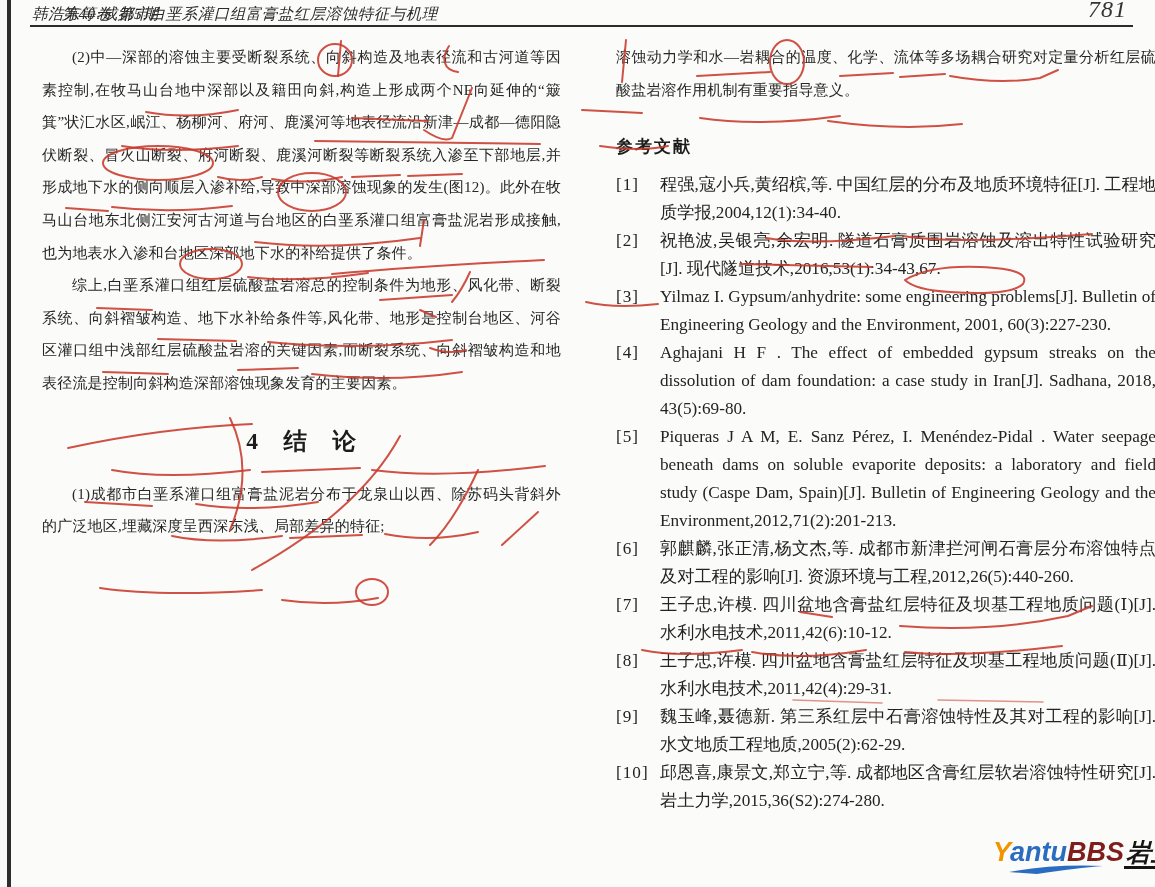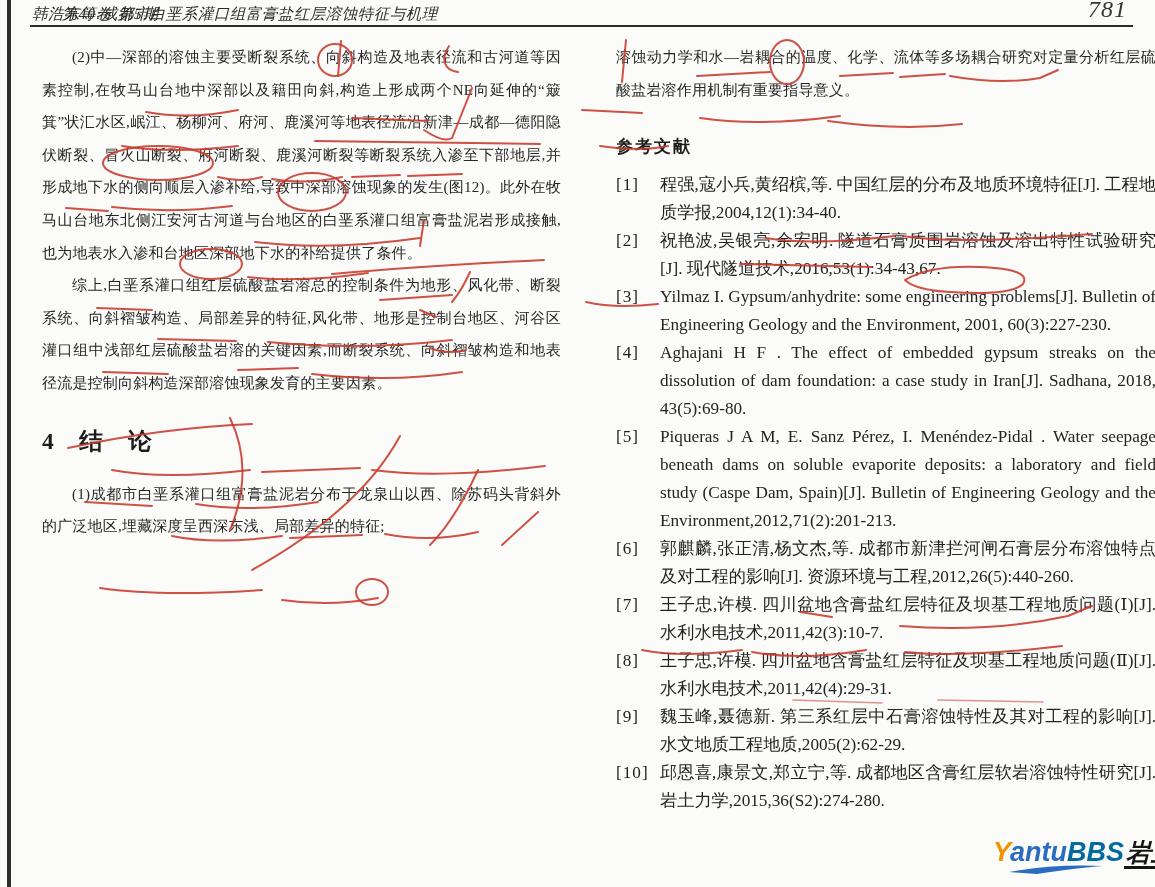--- a/index.html
+++ b/index.html
@@ -30,20 +30,21 @@
     margin:0;font-size:15px;line-height:32.6px;
     text-align:justify;text-indent:2em;
     letter-spacing:.2px;
   }
   .no-indent{text-indent:0;}
 
   .sec-heading{
     margin:25px 0 21px 0;
     font-size:23.5px;font-weight:bold;color:#1c1c1c;
     letter-spacing:1px;
+    text-align:center;
   }
   .refs-heading{
     margin:29px 0 13px 0;
     font-size:17px;font-weight:bold;color:#1c1c1c;
     letter-spacing:2px;
   }
 
   ol.refs{list-style:none;margin:0;padding:0;}
   ol.refs li{
     display:flex;align-items:flex-start;
@@ -55,41 +56,41 @@
   
   svg.marks{position:absolute;inset:0;pointer-events:none;}
   svg.marks path{fill:none;stroke:#c8392b;stroke-width:2;stroke-linecap:round;opacity:.88;}
   svg.marks path.lite{stroke:#d97a6d;stroke-width:1.6;opacity:.8;}
 
   
   .watermark{position:absolute;left:993px;top:836px;white-space:nowrap;font-family:"Liberation Sans","DejaVu Sans",sans-serif;}
   .wm-row{font-style:italic;font-weight:bold;font-size:27px;letter-spacing:0;}
   .wm-y{color:#f29400;}
   .wm-antu{color:#2a6cc0;}
-  .wm-bbs{color:#0369a1;}
+  .wm-bbs{color:#7f1d1d;}
   .wm-cn{color:#151515;font-size:25px;padding-left:2px;border-bottom:3px solid #151515;}
   .wm-swoosh{position:absolute;left:14px;top:26px;}
 </style>
 </head>
 <body>
 
 <div class="page">
 
   <div class="left-bar"></div>
 
   <div class="header">
     <span class="vol">第40卷  第5期</span>
     <span class="title">韩浩东等:成都市白垩系灌口组富膏盐红层溶蚀特征与机理</span>
     <span class="pnum">781</span>
   </div>
   <div class="header-rule"></div>
 
   <div class="col-left">
     <p class="body-cn">(2)中—深部的溶蚀主要受断裂系统、向斜构造及地表径流和古河道等因素控制,在牧马山台地中深部以及籍田向斜,构造上形成两个NE向延伸的“簸箕”状汇水区,岷江、杨柳河、府河、鹿溪河等地表径流沿新津—成都—德阳隐伏断裂、冒火山断裂、府河断裂、鹿溪河断裂等断裂系统入渗至下部地层,并形成地下水的侧向顺层入渗补给,导致中深部溶蚀现象的发生(图12)。此外在牧马山台地东北侧江安河古河道与台地区的白垩系灌口组富膏盐泥岩形成接触,也为地表水入渗和台地区深部地下水的补给提供了条件。</p>
-    <p class="body-cn">综上,白垩系灌口组红层硫酸盐岩溶总的控制条件为地形、风化带、断裂系统、向斜褶皱构造、局部差异的特征,风化带、地形是控制台地区、河谷区灌口组中浅部红层硫酸盐岩溶的关键因素,而断裂系统、向斜褶皱构造和地表径流是控制向斜构造深部溶蚀现象发育的主要因素。</p>
+    <p class="body-cn">综上,白垩系灌口组红层硫酸盐岩溶总的控制条件为地形、风化带、断裂系统、向斜褶皱构造、地下水补给条件等,风化带、地形是控制台地区、河谷区灌口组中浅部红层硫酸盐岩溶的关键因素,而断裂系统、向斜褶皱构造和地表径流是控制向斜构造深部溶蚀现象发育的主要因素。</p>
     <h2 class="sec-heading">4　结　论</h2>
     <p class="body-cn">(1)成都市白垩系灌口组富膏盐泥岩分布于龙泉山以西、除苏码头背斜外的广泛地区,埋藏深度呈西深东浅、局部差异的特征;</p>
   </div>
 
   <div class="col-right">
     <p class="body-cn no-indent">溶蚀动力学和水—岩耦合的温度、化学、流体等多场耦合研究对定量分析红层硫酸盐岩溶作用机制有重要指导意义。</p>
     <h3 class="refs-heading">参考文献</h3>
     <ol class="refs">
       <li>
           <span class="ref-label">[1]</span>
@@ -110,21 +111,21 @@
       <li>
           <span class="ref-label">[5]</span>
           <span class="ref-text">Piqueras J A M, E. Sanz Pérez, I. Menéndez-Pidal . Water seepage beneath dams on soluble evaporite deposits: a laboratory and field study (Caspe Dam, Spain)[J]. Bulletin of Engineering Geology and the Environment,2012,71(2):201-213.</span>
         </li>
       <li>
           <span class="ref-label">[6]</span>
           <span class="ref-text">郭麒麟,张正清,杨文杰,等. 成都市新津拦河闸石膏层分布溶蚀特点及对工程的影响[J]. 资源环境与工程,2012,26(5):440-260.</span>
         </li>
       <li>
           <span class="ref-label">[7]</span>
-          <span class="ref-text">王子忠,许模. 四川盆地含膏盐红层特征及坝基工程地质问题(Ⅰ)[J]. 水利水电技术,2011,42(3):10-7.</span>
+          <span class="ref-text">王子忠,许模. 四川盆地含膏盐红层特征及坝基工程地质问题(Ⅰ)[J]. 水利水电技术,2011,42(6):10-12.</span>
         </li>
       <li>
           <span class="ref-label">[8]</span>
           <span class="ref-text">王子忠,许模. 四川盆地含膏盐红层特征及坝基工程地质问题(Ⅱ)[J]. 水利水电技术,2011,42(4):29-31.</span>
         </li>
       <li>
           <span class="ref-label">[9]</span>
           <span class="ref-text">魏玉峰,聂德新. 第三系红层中石膏溶蚀特性及其对工程的影响[J]. 水文地质工程地质,2005(2):62-29.</span>
         </li>
       <li>

